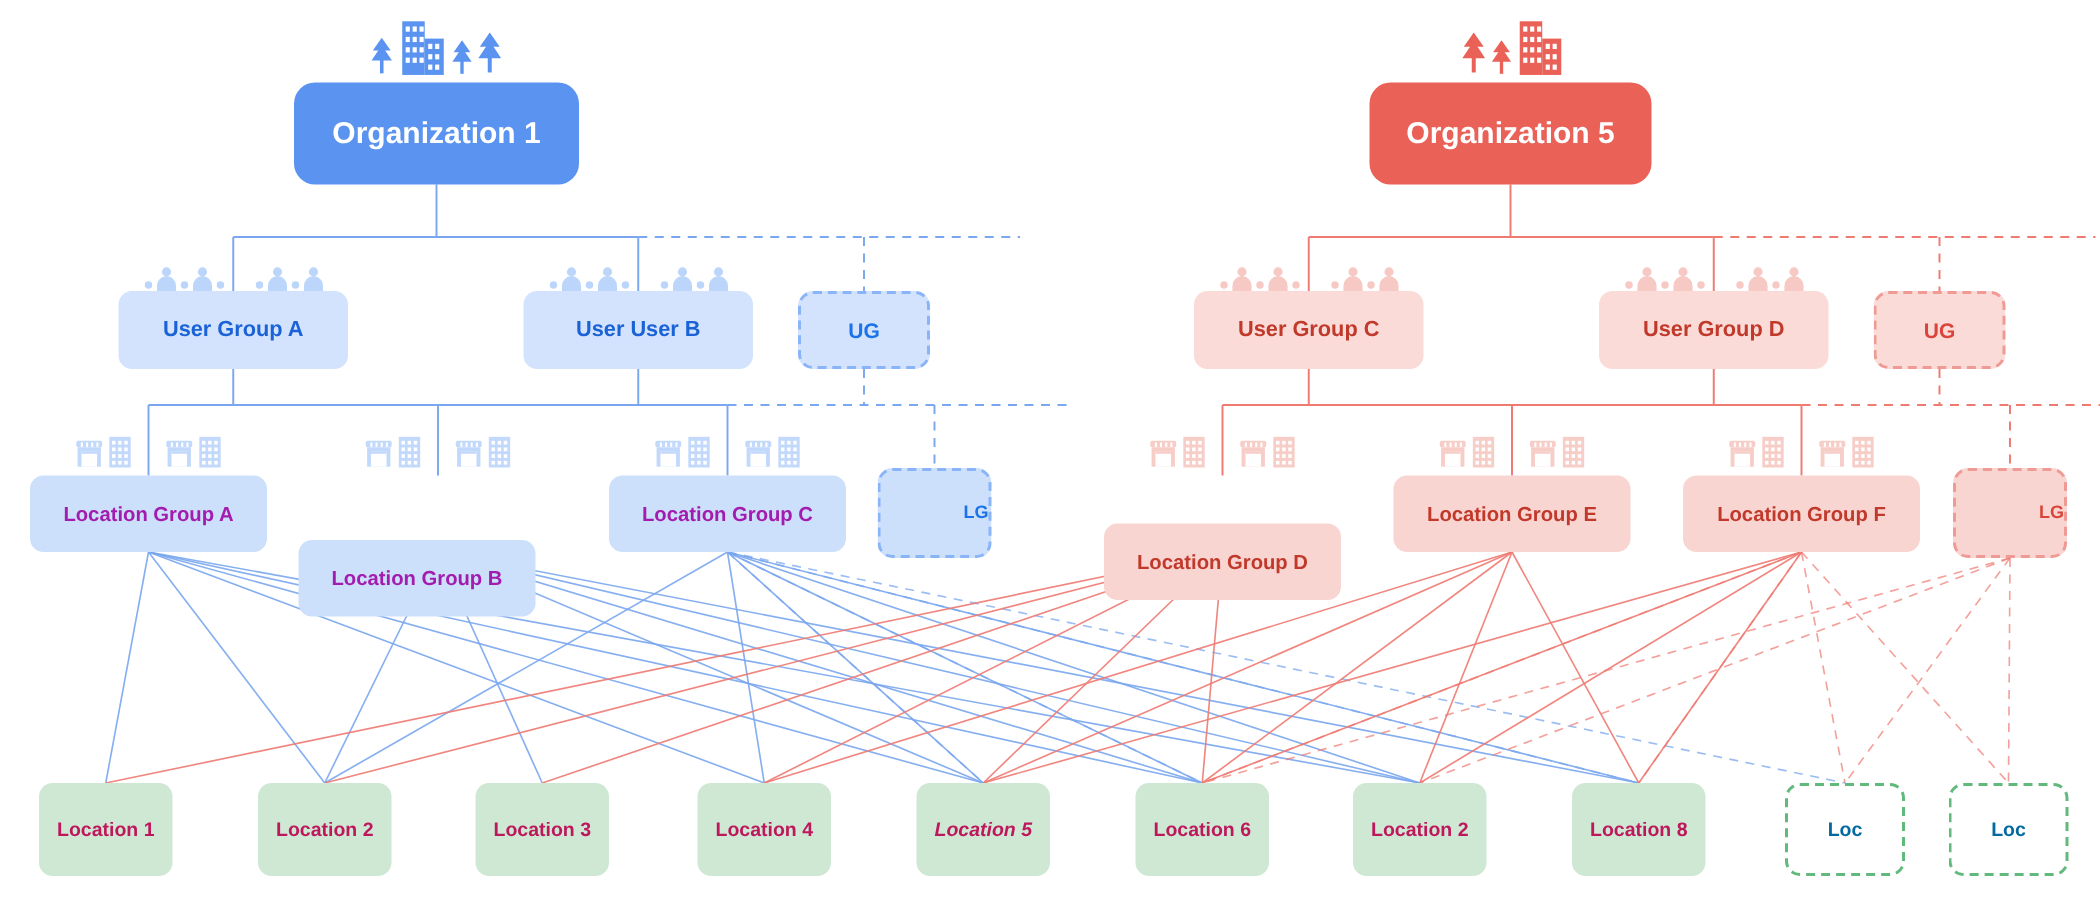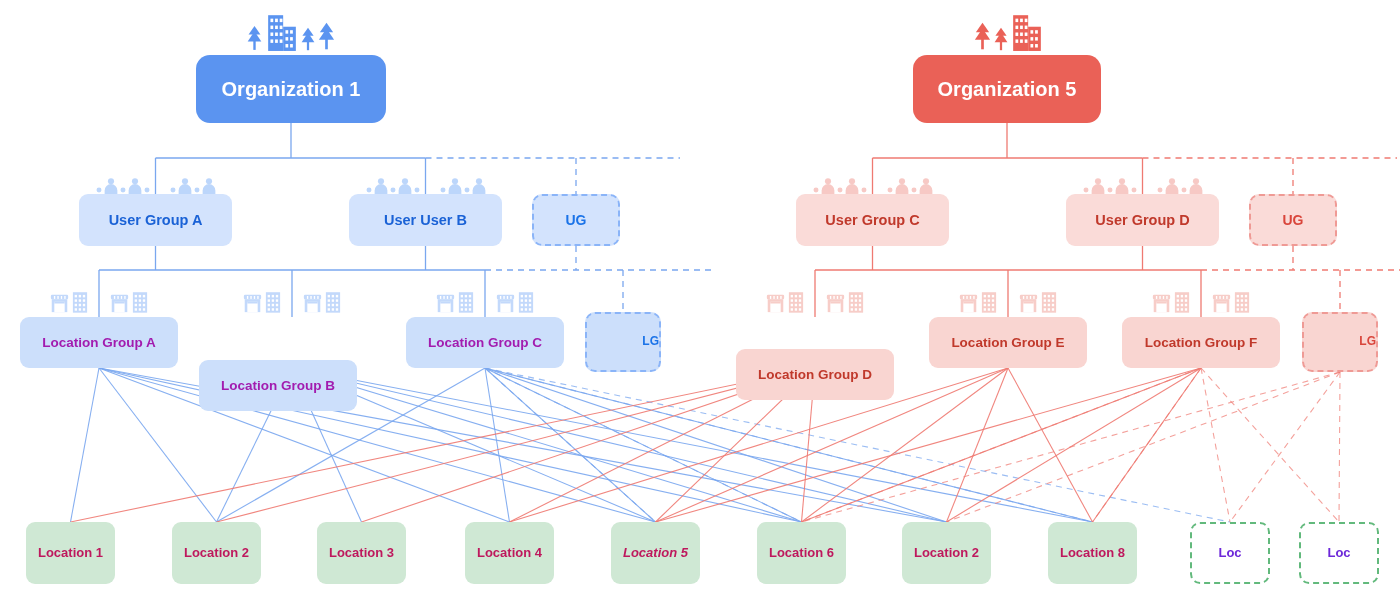--- a/index.html
+++ b/index.html
@@ -21,21 +21,21 @@
 
   .lg{font-size:13.5px;font-weight:700;border-radius:9px;}
   .lg.blue{background:#ccdffb;color:#a21caf;}
   .lg.red{background:#f9d5d1;color:#c0392b;}
 
   .loc{font-size:13px;font-weight:700;border-radius:9px;background:#cfe8d4;color:#be185d;}
 
   .ghost{background:transparent;border:2px dashed;border-radius:10px;font-weight:700;}
   .ghost.blue{border-color:#8ab4f8;color:#1a73e8;}
   .ghost.red{border-color:#ef9a95;color:#d9453b;}
-  .ghost.green{border-color:#62b97c;color:#6d28d9;}
+  .ghost.green{border-color:#62b97c;color:#0369a1;}
   .ghost.ug{font-size:14px;}
   .ghost.lg{font-size:12px;justify-content:flex-end;}
   .ghost.loc{font-size:13px;}
 
   .iconrow{position:absolute;z-index:4;display:flex;align-items:flex-end;
            justify-content:center;gap:0px;pointer-events:none;}
 </style>
 </head>
 <body>
 

